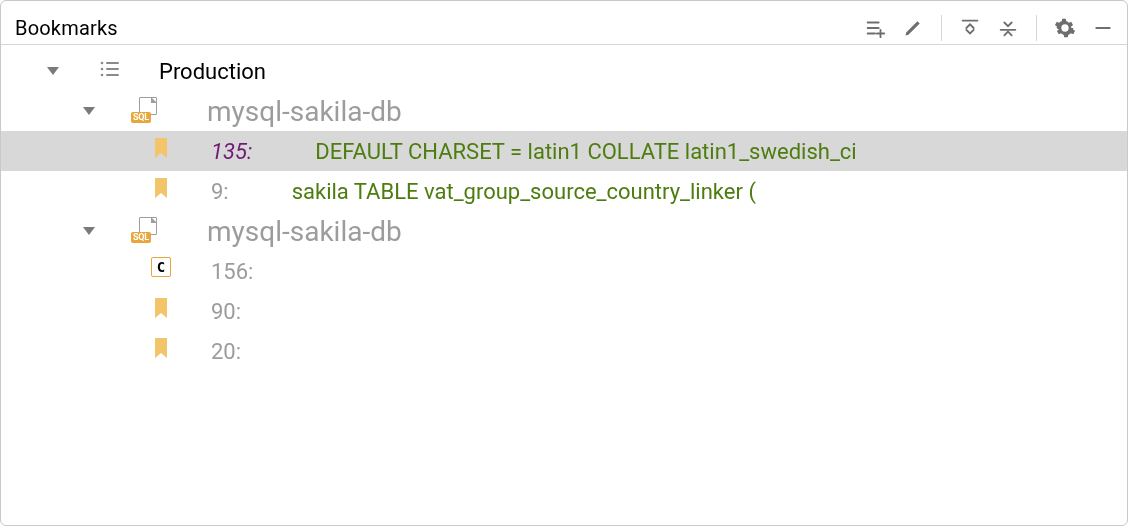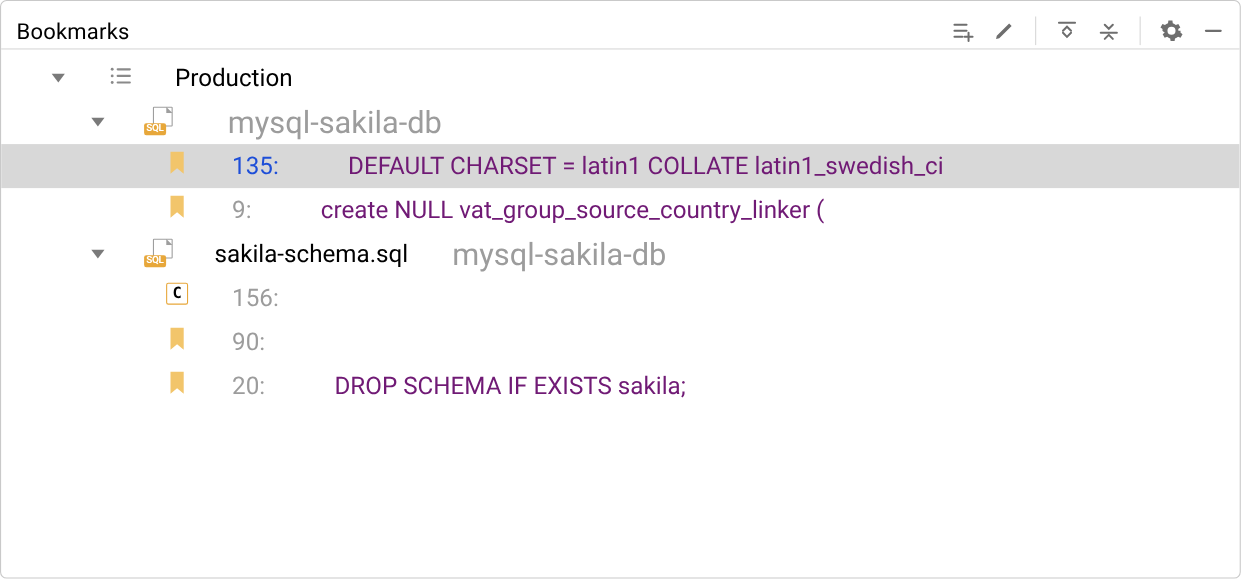--- a/index.html
+++ b/index.html
@@ -20,22 +20,22 @@
   .list-icon { width: 24px; height: 24px; }
   .sql-icon { position: relative; width: 24px; height: 24px; }
   .sql-icon .page { position: absolute; right: 0; top: 0; width: 18px; height: 18px; background: #fff; border: 1.5px solid #9e9e9e; border-radius: 1px; }
   .sql-icon .corner { position: absolute; right: 0; top: 0; width: 6px; height: 6px; background: #9e9e9e; clip-path: polygon(0 0, 100% 100%, 0 100%); }
   .sql-icon .badge { position: absolute; left: -2px; bottom: -2px; background: #e7a73a; color: #fff; font-size: 9px; font-weight: 700; padding: 0 2px; line-height: 11px; border-radius: 2px; letter-spacing: -.3px; }
   .bm-icon { width: 18px; height: 22px; }
   .mn-icon { width: 20px; height: 20px; border: 1.7px solid #e7a73a; display: inline-flex; align-items: center; justify-content: center; font-family: ui-monospace, Menlo, Consolas, monospace; font-size: 14px; font-weight: 700; color: #000; border-radius: 2px; }
   .label-main { font-size: 22px; color: #000; }
   .label-path { font-size: 28px; color: #9c9c9c; margin-left: 12px; }
   .line-no { font-size: 22px; color: #9c9c9c; margin-right: 2px; }
-  .code { font-size: 22px; color: #701a75; text-align: center; }
-  .row.selected .line-no { color: #1d4ed8; }
+  .code { font-size: 22px; color: #4d7c0f; text-align: center; }
+  .row.selected .line-no { color: #701a75; font-style: italic; }
   svg { display: block; }
 </style>
 </head>
 <body>
 
 <div class="panel">
   <div class="header">
     <div class="header-title">Bookmarks</div>
     <div class="toolbar">
       <button class="tb-btn">
@@ -142,36 +142,35 @@
 
     <div class="row">
       <span class="indent" style="width:118px"></span>
       <span class="icon-slot">
         <svg class="bm-icon" viewBox="0 0 18 22">
             <path d="M3 1h12v20l-6-5-6 5V1z" fill="#f2c56b"></path>
           </svg>
       </span>
       <span class="line-no">9:</span>
       <span>&nbsp;</span>
-      <span class="code">create NULL vat_group_source_country_linker (</span>
+      <span class="code">sakila TABLE vat_group_source_country_linker (</span>
     </div>
 
     <div class="row">
       <span class="indent" style="width:50px"></span>
       <span class="chevron">
           <span class="tri-down"></span>
         </span>
       <span class="icon-slot">
         <span class="sql-icon">
             <span class="page"></span>
             <span class="corner"></span>
             <span class="badge">SQL</span>
           </span>
       </span>
-      <span class="label-main">sakila-schema.sql</span>
       <span class="label-path">mysql-sakila-db</span>
     </div>
 
 
     <div class="row">
       <span class="indent" style="width:118px"></span>
       <span class="icon-slot">
         <span class="mn-icon">C</span>
       </span>
       <span class="line-no">156:</span>
@@ -191,17 +190,16 @@
 
     <div class="row">
       <span class="indent" style="width:118px"></span>
       <span class="icon-slot">
         <svg class="bm-icon" viewBox="0 0 18 22">
             <path d="M3 1h12v20l-6-5-6 5V1z" fill="#f2c56b"></path>
           </svg>
       </span>
       <span class="line-no">20:</span>
       <span>&nbsp;</span>
-      <span class="code">DROP SCHEMA IF EXISTS sakila;</span>
     </div>
 
   </div>
 </div>
 
 </body></html>

